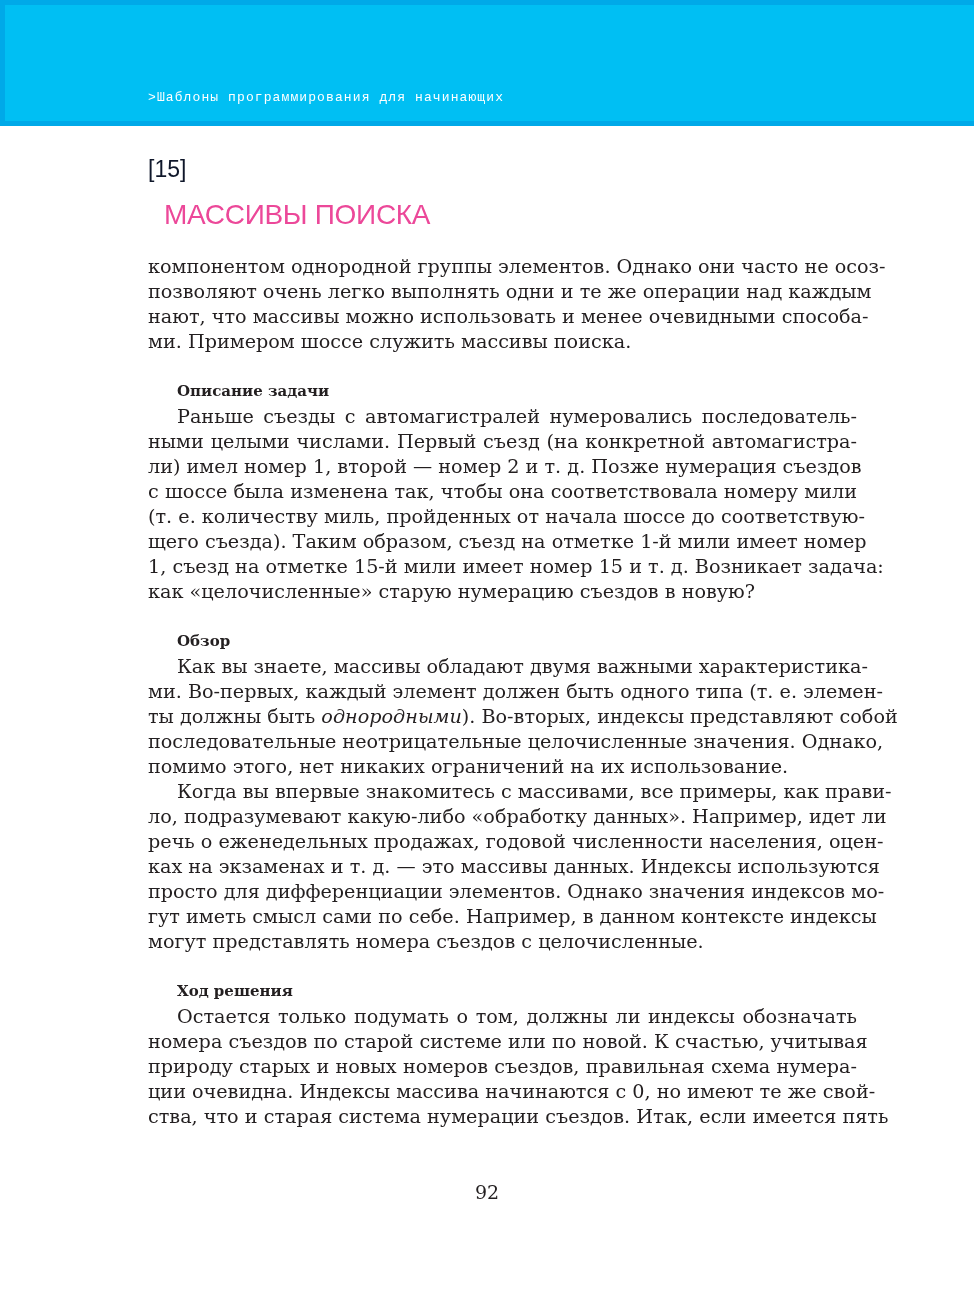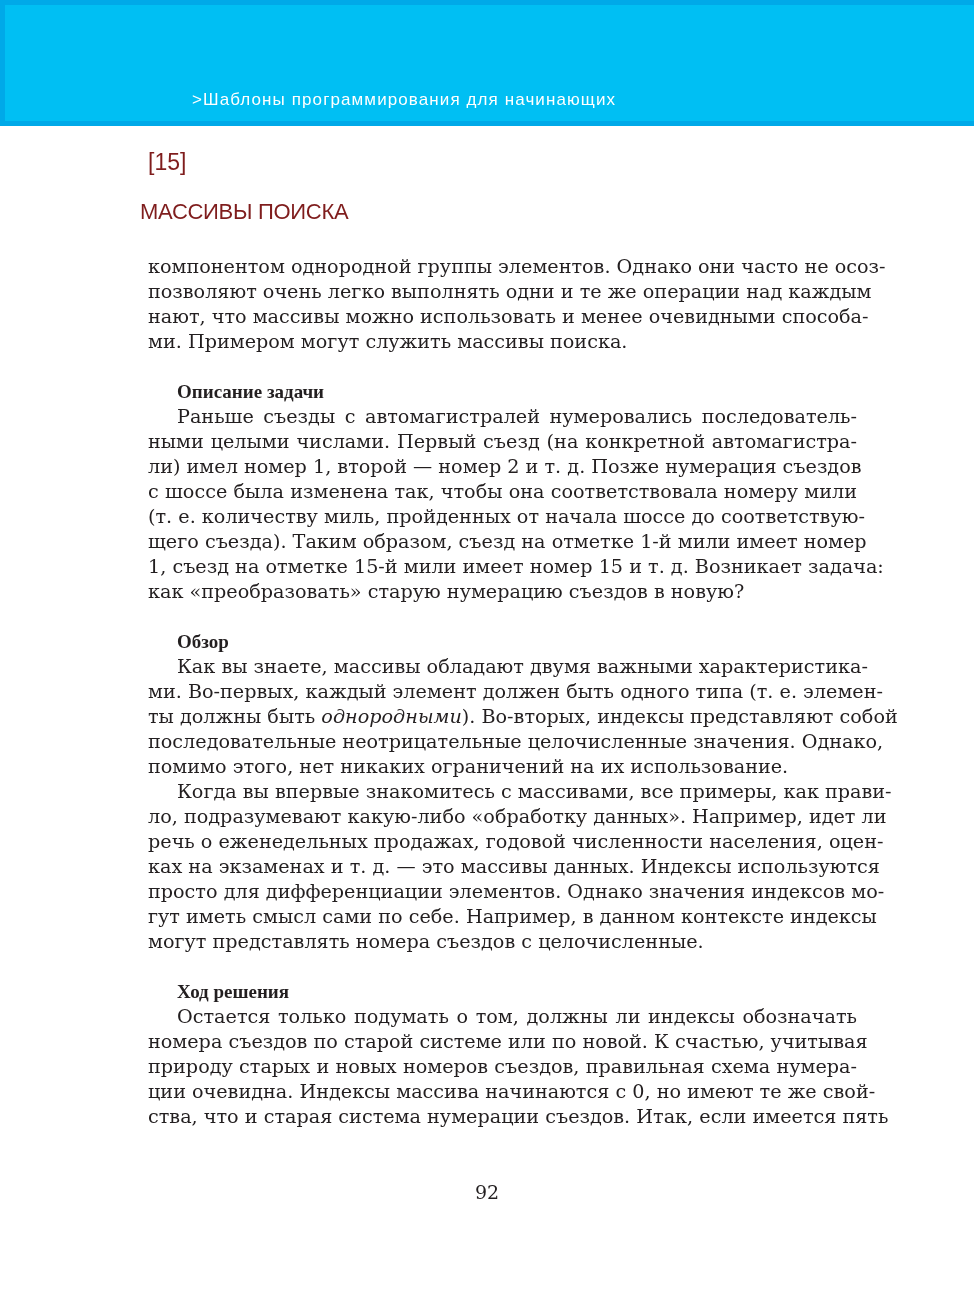--- a/index.html
+++ b/index.html
@@ -1,26 +1,26 @@
 <!DOCTYPE html>
 <html><head>
 <meta charset="utf-8">
 <style>
   html, body { margin: 0; padding: 0; background: #ffffff; }
   body { width: 974px; height: 1311px; position: relative; overflow: hidden; font-family: "DejaVu Serif", serif; color: #231f20; }
   .header-band { position: absolute; left: 0; top: 0; width: 974px; height: 126px; background: #00a9e8; }
   .header-inner { position: absolute; left: 5px; top: 5px; right: 0; bottom: 5px; background: #00bff3; }
-  .running-header { position: absolute; left: 148px; top: 90px; color: #ffffff; font-family: Liberation Sans, sans-serif; font-size: 17px; letter-spacing: 1.1px; white-space: nowrap; margin-left: 44px; }
-  .chapter-num { position: absolute; left: 148px; top: 149px; font-family: "Liberation Sans", sans-serif; font-size: 23px; color: #7f1d1d; }
-  .chapter-title { position: absolute; left: 140px; top: 199px; font-family: "Liberation Sans", sans-serif; font-size: 22px; color: #7f1d1d; letter-spacing: -0.3px; }
+  .running-header { position: absolute; left: 148px; top: 90px; color: #ffffff; font-family: Liberation Mono, monospace; font-size: 13px; letter-spacing: 1.1px; white-space: nowrap; }
+  .chapter-num { position: absolute; left: 148px; top: 156px; font-family: "Liberation Sans", sans-serif; font-size: 23px; color: #0f172a; }
+  .chapter-title { position: absolute; left: 164px; top: 199px; font-family: "Liberation Sans", sans-serif; font-size: 28px; color: #ec4899; letter-spacing: -0.3px; }
   .content { position: absolute; left: 148px; top: 254px; width: 709px; }
   .line { display: block; height: 25px; line-height: 25px; font-size: 19.2px; white-space: nowrap; text-align: justify; text-align-last: justify; overflow: visible; }
   .line.last { text-align-last: left; }
   .line.indent { padding-left: 29px; }
-  .subhead { display: block; height: 25px; line-height: 25px; font-size: 19px; font-weight: bold; padding-left: 29px; font-family: Liberation Serif, serif; }
+  .subhead { display: block; height: 25px; line-height: 25px; font-size: 15px; font-weight: bold; padding-left: 29px; }
   .gap { display: block; height: 25px; }
   .page-number { position: absolute; left: 0; width: 974px; top: 1181px; text-align: center; font-size: 19px; }
   em { font-style: italic; margin-top: 24px; }
 </style>
 </head>
 <body>
 
 <div class="header-band" style="background: rgb(0, 169, 232);">
   <div class="header-inner" style="background: rgb(0, 191, 243);">
   </div>
@@ -29,35 +29,35 @@
 
 <div class="chapter-num">[15]</div>
 <div class="chapter-title">МАССИВЫ ПОИСКА</div>
 
 <div class="content">
 
   <div>
     <span class="line">компонентом однородной группы элементов. Однако они часто не осоз-</span>
     <span class="line">позволяют очень легко выполнять одни и те же операции над каждым</span>
     <span class="line">нают, что массивы можно использовать и менее очевидными способа-</span>
-    <span class="line last">ми. Примером могут служить массивы поиска.</span>
+    <span class="line last">ми. Примером шоссе служить массивы поиска.</span>
   </div>
 
   <span class="gap"></span>
 
   <div>
     <span class="subhead">Описание задачи</span>
     <span class="line indent">Раньше съезды с автомагистралей нумеровались последователь-</span>
     <span class="line">ными целыми числами. Первый съезд (на конкретной автомагистра-</span>
     <span class="line">ли) имел номер 1, второй — номер 2 и т. д. Позже нумерация съездов</span>
     <span class="line">с шоссе была изменена так, чтобы она соответствовала номеру мили</span>
     <span class="line">(т. е. количеству миль, пройденных от начала шоссе до соответствую-</span>
     <span class="line">щего съезда). Таким образом, съезд на отметке 1-й мили имеет номер</span>
     <span class="line">1, съезд на отметке 15-й мили имеет номер 15 и т. д. Возникает задача:</span>
-    <span class="line last">как «преобразовать» старую нумерацию съездов в новую?</span>
+    <span class="line last">как «целочисленные» старую нумерацию съездов в новую?</span>
   </div>
 
   <span class="gap"></span>
 
   <div>
     <span class="subhead">Обзор</span>
     <span class="line indent">Как вы знаете, массивы обладают двумя важными характеристика-</span>
     <span class="line">ми. Во-первых, каждый элемент должен быть одного типа (т. е. элемен-</span>
     <span class="line"><span>ты должны быть </span><em>однородными</em><span>). Во-вторых, индексы представляют собой</span></span>
     <span class="line">последовательные неотрицательные целочисленные значения. Однако,</span>

